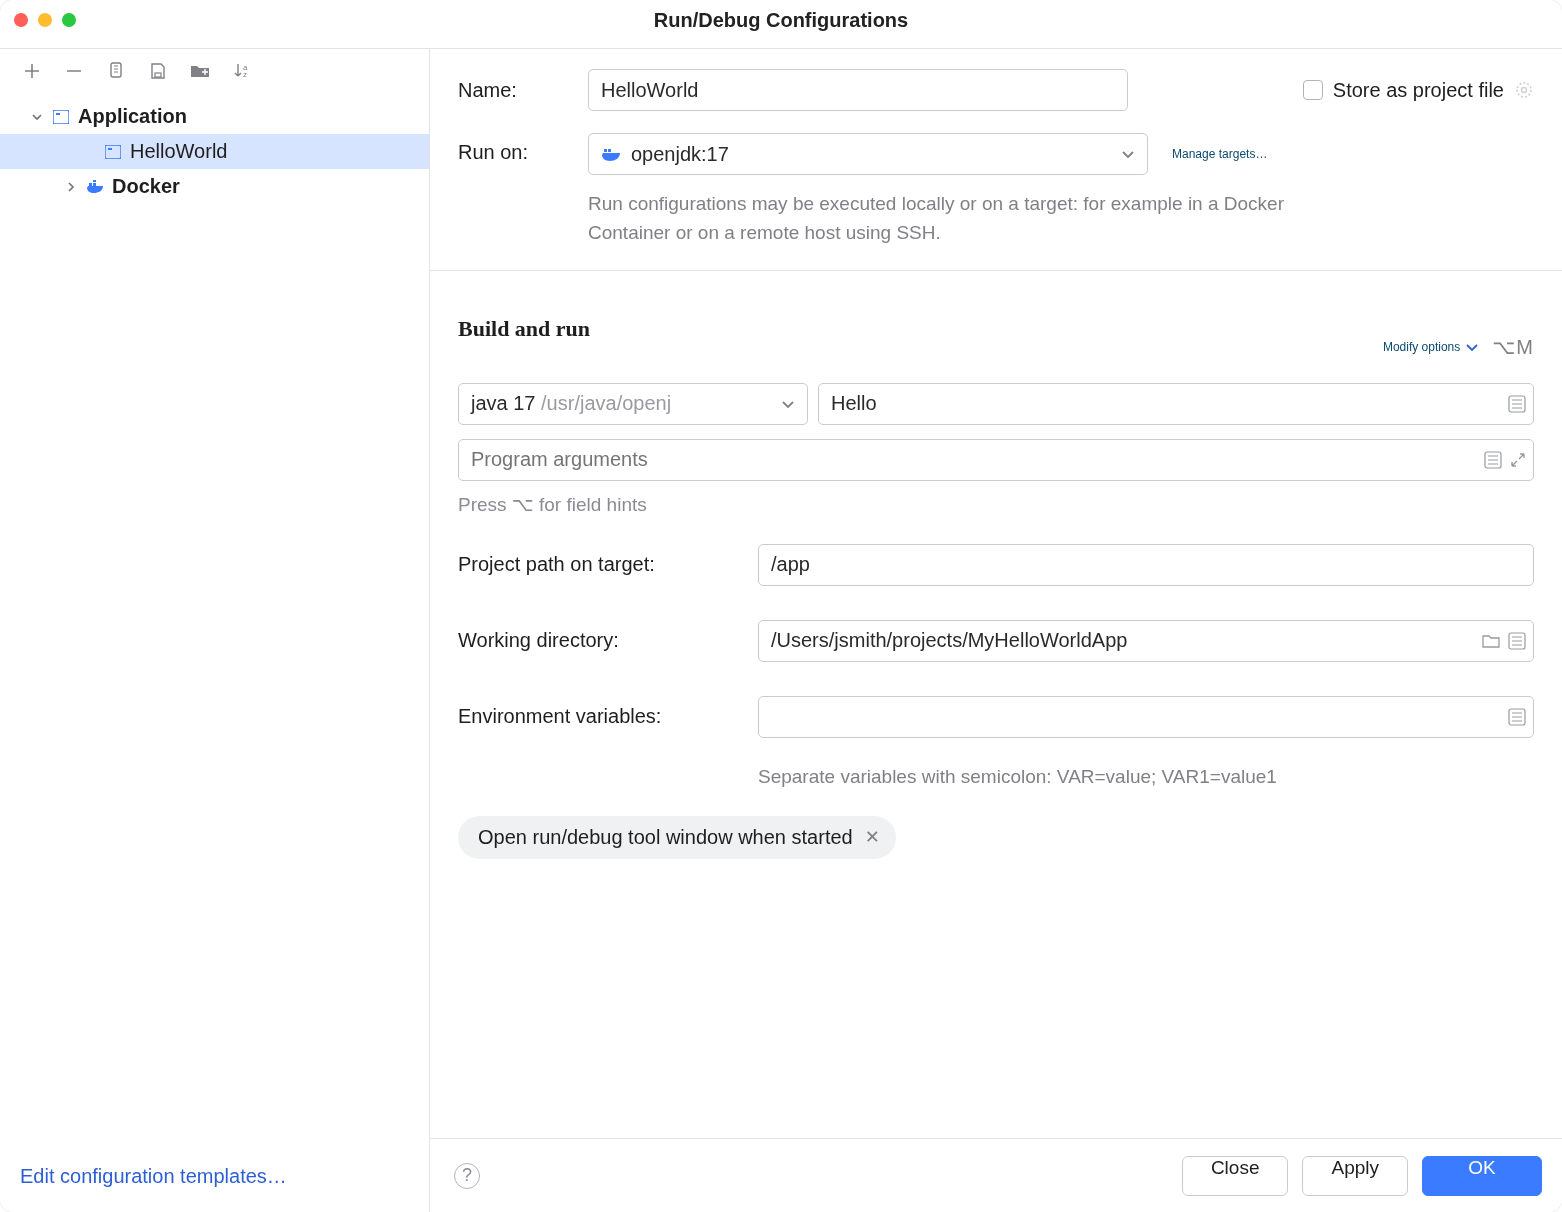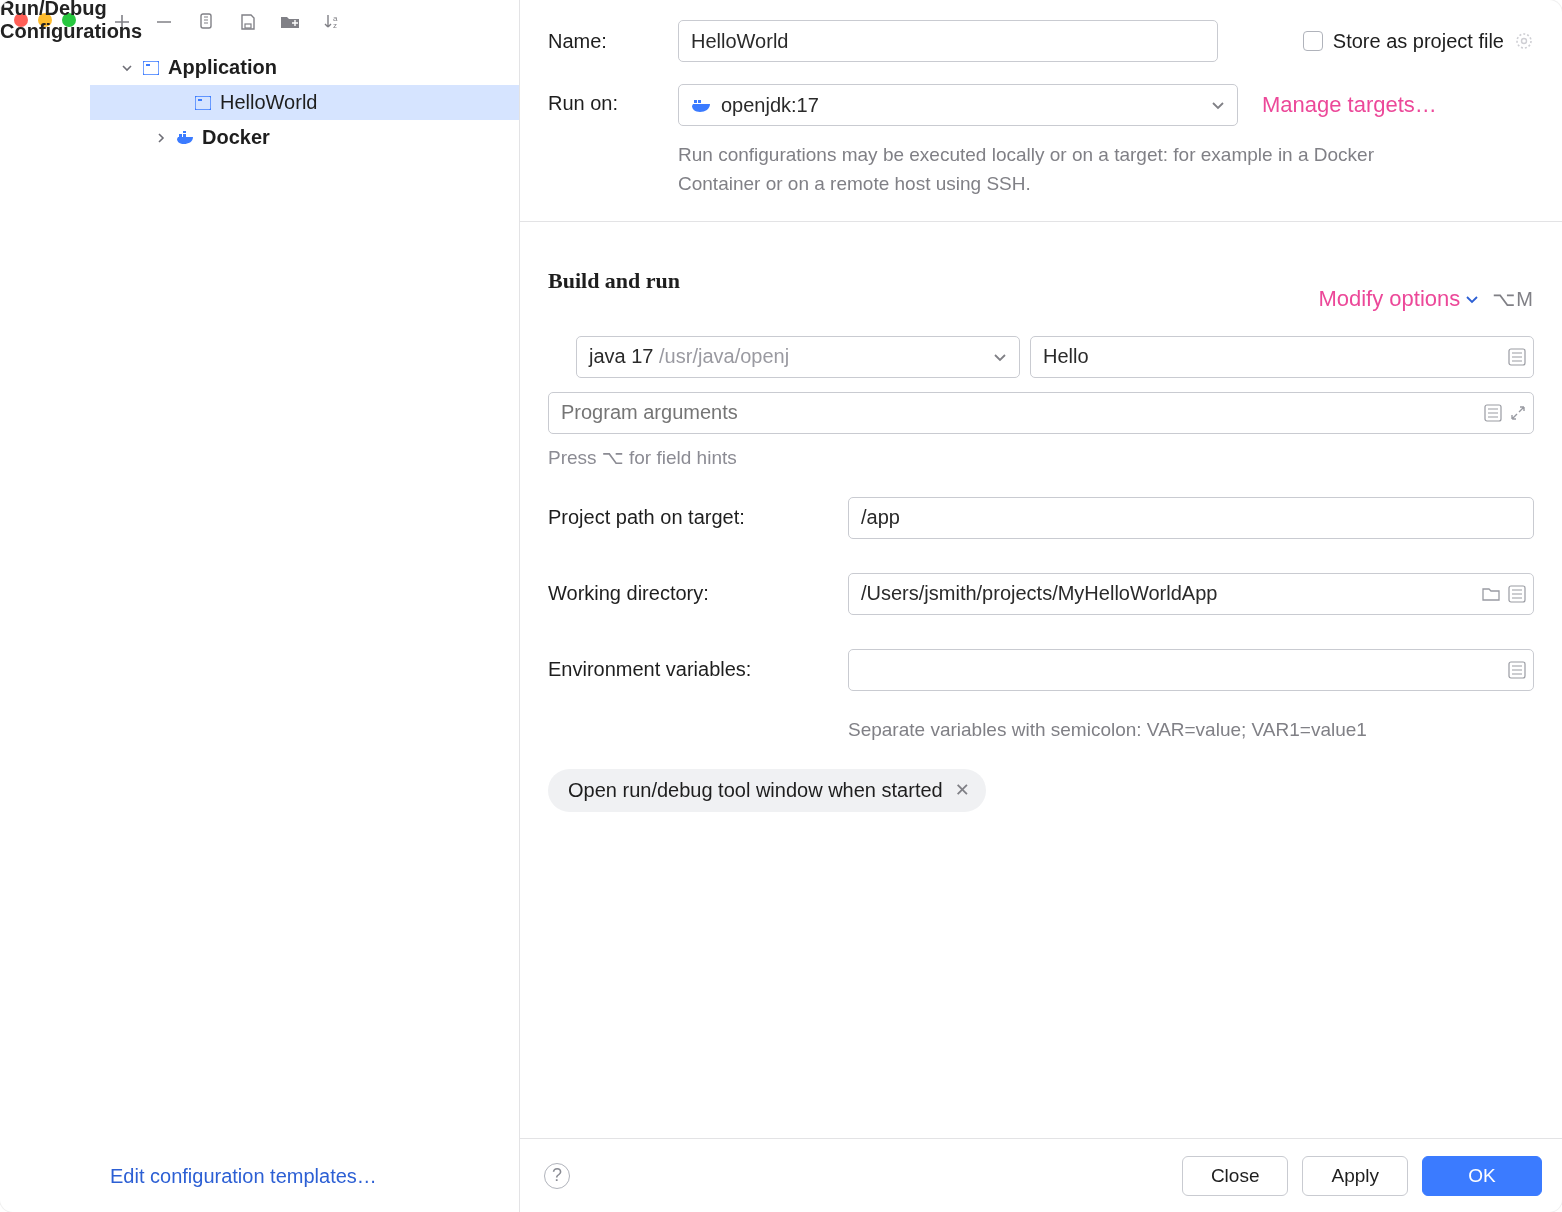--- a/index.html
+++ b/index.html
@@ -7,21 +7,21 @@
   font-family: -apple-system, BlinkMacSystemFont, "Segoe UI", Helvetica, Arial, sans-serif;
   font-size: 16px;
   color: #1e1e1e;
   background: #fff;
   width: 1562px;
   height: 1212px;
   overflow: hidden;
 }
 .window {
   width: 100%; height: 100%;
-  display: flex; 
+  display: flex; flex-direction: column;
   background: #fff;
   border-radius: 13px;
   box-shadow: 0 0 0 1px rgba(0,0,0,.06);
   overflow: hidden;
 }
 .titlebar {
   height: 40px;
   display: flex; align-items: center;
   padding: 0 14px;
   position: relative;
@@ -82,32 +82,32 @@
   border-radius:5px;
   background:#fff;
   font-size:20px;
   color:#2a2a2a;
   padding: 0 12px;
   font-family:inherit;
 }
 .select { display:flex; align-items:center; justify-content:space-between; cursor:pointer; gap:10px;}
 .select .chev { color:#808086; }
 .checkbox { width:20px; height:20px; border:1.5px solid #b0b3bb; border-radius:4px; display:inline-block; }
-.link { color:#ec4899; font-size:22px; white-space:nowrap; }
+.link { color:#0c4a6e; font-size:12px; white-space:nowrap; }
 .hint { color:#808086; font-size:19px; line-height:1.55; }
 .section-div { border-top:1px solid #e3e3e5; margin: 10px -28px 0; }
 .section-head {
   display:flex; align-items:center; justify-content:space-between;
   margin: 28px 0 24px;
 }
 .section-head h2 { font-size:22px; font-weight:700;font-family:Liberation Serif, serif; }
 .section-head .right { display:flex; align-items:center; gap:14px;margin-top:36px; }
 .section-head .shortcut { color:#808086; font-size:20px; letter-spacing:1px;}
 .buildrow { display:flex; gap:10px; margin-bottom:14px;}
-.buildrow .select.jdk { width:444px;margin-left:28px; }
+.buildrow .select.jdk { width:350px; }
 .buildrow .mainclass { flex:1; position:relative;}
 .buildrow .mainclass input { width:100%; padding-right:42px;}
 .icon-inset {
   position:absolute; right:8px; top:50%; transform:translateY(-50%);
   color:#898b93; display:flex; align-items:center; gap:8px;
 }
 .args-row { position:relative; margin-bottom:12px;}
 .args-row input { width:100%; padding-right:76px;}
 .tinyhint { color:#8b8b93; font-size:19px; margin-bottom:28px;}
 .pathrow { display:flex; align-items:center; margin-bottom:34px; }
@@ -130,21 +130,21 @@
   padding: 0 20px 0 24px;
 }
 .help {
   width:26px; height:26px; border:1.5px solid #b0b3bb; border-radius:50%;
   display:flex; align-items:center; justify-content:center; color:#898b93; font-size:18px;
 }
 .btns { display:flex; gap:14px; }
 .btn {
   height:40px; padding:0 28px; border-radius:6px;
   border:1px solid #c9cbd1; background:#fff;
-  font-size:19px; display:flex; align-items:center; justify-content:center;
+  font-size:19px; display:flex; justify-content:center;
 }
 .btn.primary { background:#3b7bff; border-color:#3b7bff; color:#fff; font-weight:500; min-width:120px;}
 svg { display:block; }
 .jdkpath { color:#9a9aa1; }
 .store-right { margin-left:auto; display:flex; align-items:center; gap:10px;}
 .gearhint { color:#b4b6bd; }
 .rule-top { border-top:1px solid #e3e3e5; margin-top:8px;}
 </style>
 </head>
 <body>

